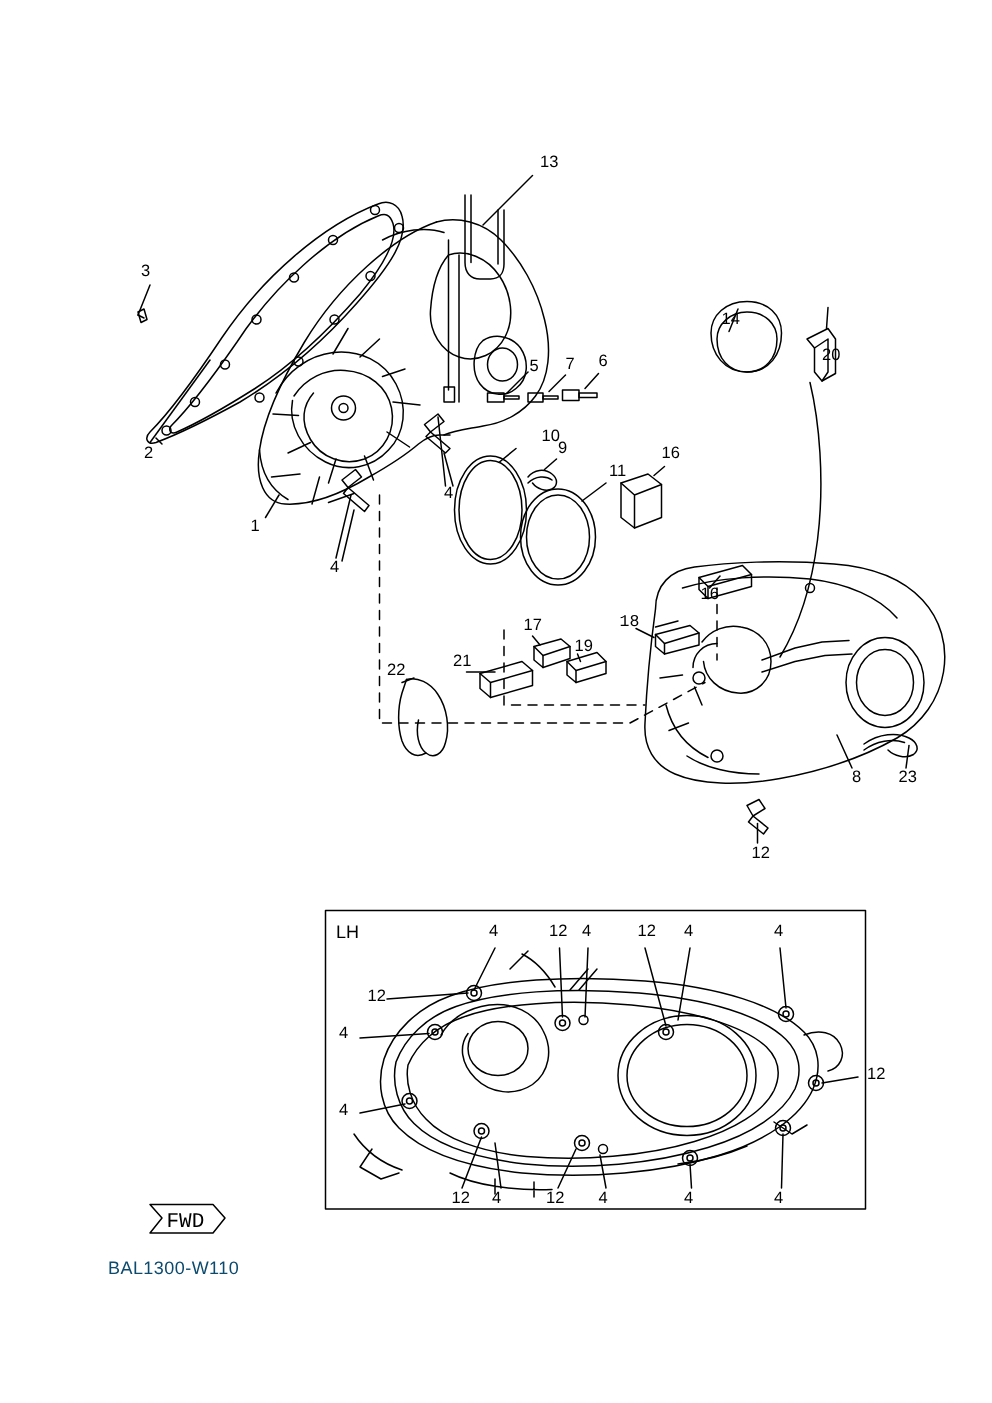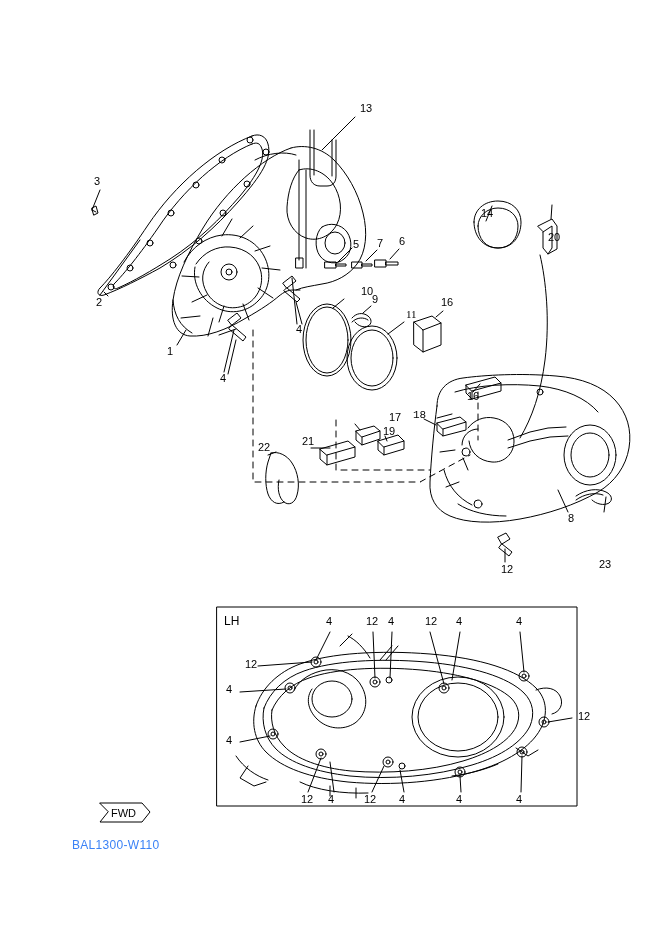--- a/index.html
+++ b/index.html
@@ -35,32 +35,32 @@
     font-family: "Liberation Sans", sans-serif;
     color: #000;
     line-height: 1;
     white-space: nowrap;
   }
   .partcode {
     position: absolute;
     font-size: 12px;
     letter-spacing: 0.3px;
     font-family: "Liberation Sans", sans-serif;
-    color: #3b82f6;
+    color: #0c4a6e;
   }
   .lhlabel {
     position: absolute;
     font-size: 12px;
     font-family: "Liberation Sans", sans-serif;
     color: #000;
   }
   .fwdlabel {
     position: absolute;
-    font-size: 11px;
-    font-family: Liberation Sans, sans-serif;
+    font-size: 14px;
+    font-family: Liberation Mono, monospace;
     color: #000;
   }
 </style>
 </head>
 <body>
 
 <div id="diagram-root">
 
   <svg class="figure" viewBox="0 0 661 935" xmlns="http://www.w3.org/2000/svg">
     <g fill="none" stroke="#000" stroke-width="1" stroke-linejoin="round" stroke-linecap="round">
@@ -365,33 +365,33 @@
   <div class="callout" style="left:360px; top:103px;">13</div>
   <div class="callout" style="left:94px; top:176px;">3</div>
   <div class="callout" style="left:481px; top:208px;">14</div>
   <div class="callout" style="left:548px; top:190px;margin-top:42px;">20</div>
   <div class="callout" style="left:353px; top:239px;">5</div>
   <div class="callout" style="left:377px; top:238px;">7</div>
   <div class="callout" style="left:399px; top:236px;">6</div>
   <div class="callout" style="left:96px; top:297px;">2</div>
   <div class="callout" style="left:361px; top:286px;">10</div>
   <div class="callout" style="left:372px; top:294px;">9</div>
-  <div class="callout" style="left:406px; top:309px;font-family:Liberation Serif, serif;">11</div>
+  <div class="callout" style="left:406px; top:309px;">11</div>
   <div class="callout" style="left:441px; top:297px;">16</div>
   <div class="callout" style="left:167px; top:346px;">1</div>
   <div class="callout" style="left:296px; top:324px;">4</div>
   <div class="callout" style="left:220px; top:373px;">4</div>
   <div class="callout" style="left:467px; top:391px;">16</div>
-  <div class="callout" style="left:349px; top:412px;margin-left:40px;">17</div>
+  <div class="callout" style="left:349px; top:412px;">17</div>
   <div class="callout" style="left:413px; top:410px;font-family:Liberation Mono, monospace;">18</div>
   <div class="callout" style="left:383px; top:426px;">19</div>
   <div class="callout" style="left:258px; top:442px;">22</div>
   <div class="callout" style="left:302px; top:436px;">21</div>
   <div class="callout" style="left:568px; top:513px;">8</div>
-  <div class="callout" style="left:599px; top:513px;margin-top:46px;">23</div>
+  <div class="callout" style="left:599px; top:513px;">23</div>
   <div class="callout" style="left:501px; top:564px;">12</div>
 
   <div class="callout" style="left:326px; top:616px;">4</div>
   <div class="callout" style="left:366px; top:616px;">12</div>
   <div class="callout" style="left:388px; top:616px;">4</div>
   <div class="callout" style="left:425px; top:616px;">12</div>
   <div class="callout" style="left:456px; top:616px;">4</div>
   <div class="callout" style="left:516px; top:616px;">4</div>
   <div class="callout" style="left:245px; top:659px;">12</div>
   <div class="callout" style="left:226px; top:684px;">4</div>

